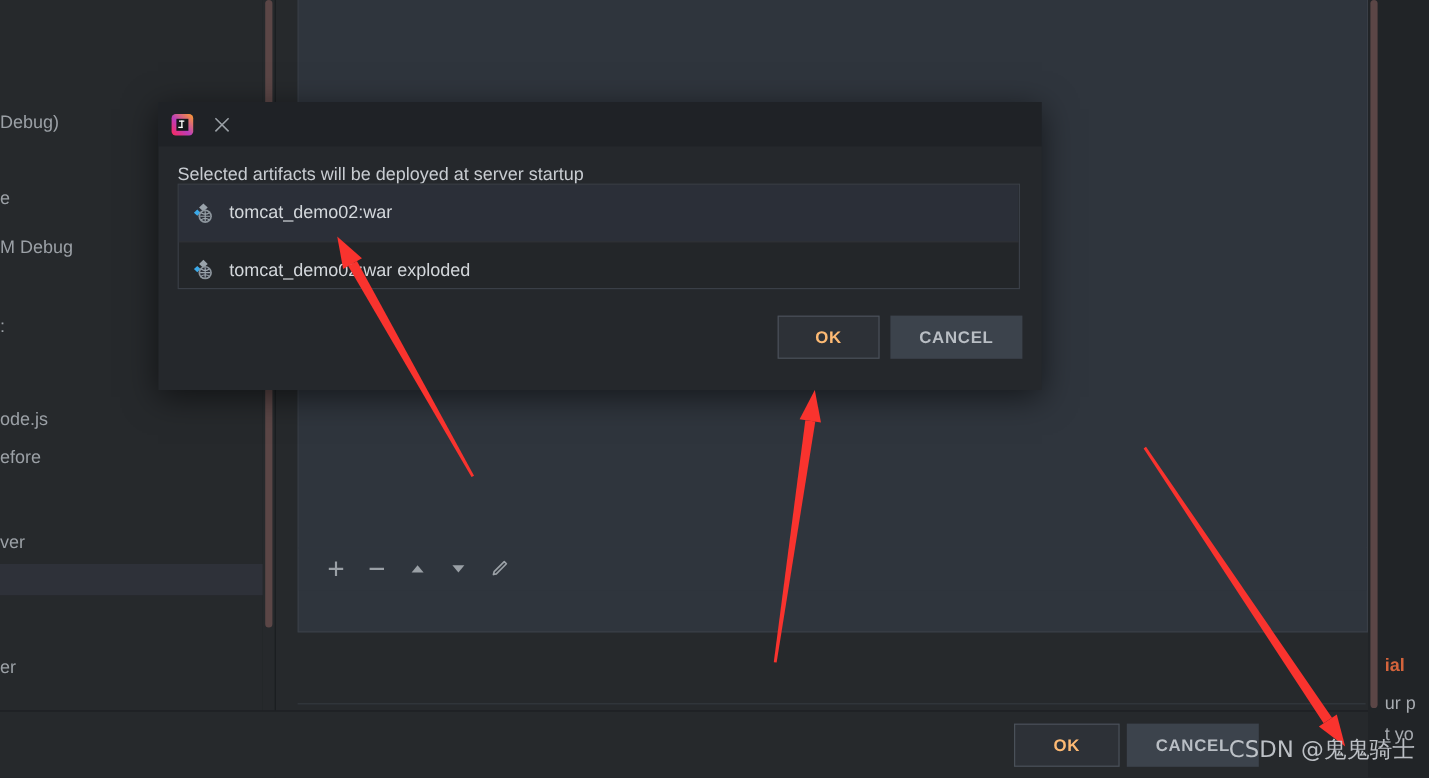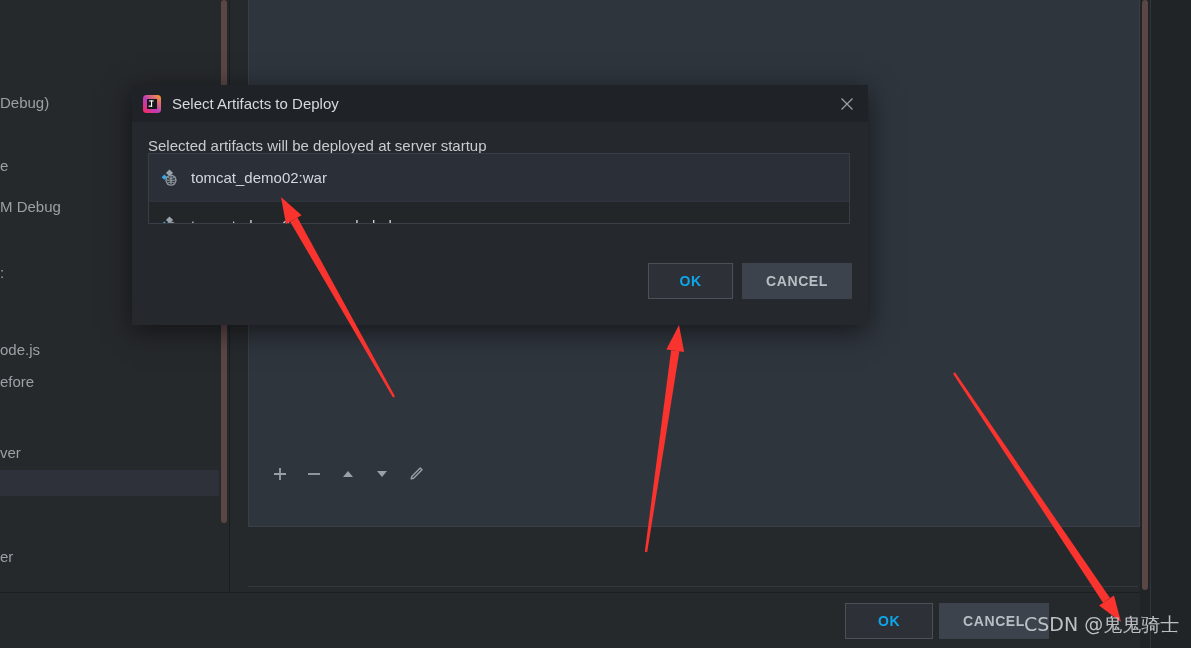--- a/index.html
+++ b/index.html
@@ -88,21 +88,21 @@
     position:absolute;left:0;top:592px;width:1150px;height:56px;
     background:#26292c;border-top:1px solid #1c1f22;
   }
   .flatbtn{
     position:absolute;height:36px;display:flex;align-items:center;justify-content:center;
     font-size:14px;letter-spacing:.6px;font-weight:bold;
     background:#3c434c;color:#b9bec4;border:none;
     box-sizing:border-box;
   }
   .flatbtn.default{
-    background:#2d3137;color:#0ea5e9;border:1px solid #4a5159;
+    background:#2d3137;color:#fdba74;border:1px solid #4a5159;
   }
 
   
   #right-sliver{
     position:absolute;left:1150px;top:0;width:41px;height:648px;background:#212427;
   }
   #right-scroll-track{
     position:absolute;left:1140px;top:0;width:10px;height:648px;background:#212427;
   }
   #right-scroll-thumb{
@@ -128,21 +128,21 @@
     flex:1;color:#d6dade;font-size:15px;white-space:nowrap;
   }
   #ad-close{
     width:26px;height:26px;display:flex;align-items:center;justify-content:center;
     color:#9aa0a6;font-size:17px;
   }
   #ad-subtitle{
     color:#c8ccd1;font-size:15px;padding:15px 0 0 16px;
   }
   #artifact-list{
-    position:absolute;left:16px;top:68px;width:702px;height:71px;
+    position:absolute;left:16px;top:68px;width:702px;height:88px;
     background:#232629;border:1px solid #3a3f47;box-sizing:border-box;
     overflow:hidden;
   }
   .artifact-row{
     height:47px;display:flex;align-items:center;padding-left:11px;box-sizing:border-box;
   }
   .artifact-row.selected{background:#2b2f38;}
   .artifact-row + .artifact-row{border-top:1px solid #303339;}
   .art-icon{width:20px;height:20px;margin-right:11px;flex:none;}
   .art-label{color:#d3d7db;font-size:15px;white-space:nowrap;}
@@ -223,20 +223,25 @@
   <div id="bl-subrule"></div>
 
   <div id="settings-buttonbar">
     <button class="flatbtn default" style="left:845px;top:10px;width:88px;">OK</button>
     <button class="flatbtn" style="left:939px;top:10px;width:110px;">CANCEL</button>
   </div>
 
   <div id="right-scroll-track"></div>
   <div id="right-scroll-thumb"></div>
   <div id="sliver-divider"></div>
+  <div id="right-sliver">
+      <div class="sliver-line" style="top: 546px; color: rgb(212, 100, 60); font-weight: bold;">ial</div>
+      <div class="sliver-line" style="top: 578px; color: rgb(167, 171, 176);">ur p</div>
+      <div class="sliver-line" style="top: 604px; color: rgb(167, 171, 176);">t yo</div>
+    </div>
 </div>
 
 <div id="artifact-dialog">
 
   <div id="ad-titlebar">
     <div id="ad-logo">
       <svg width="20" height="20" viewBox="0 0 20 20">
         <defs>
           <linearGradient id="ijg" x1="0" y1="1" x2="1" y2="0">
             <stop offset="0" stop-color="#fe2857"></stop>
@@ -244,21 +249,20 @@
             <stop offset="1" stop-color="#fe9e2b"></stop>
           </linearGradient>
         </defs>
         <rect x="1" y="1" width="18" height="18" rx="3.5" fill="url(#ijg)"></rect>
         <rect x="5" y="5" width="10" height="10" fill="#17181c"></rect>
         <rect x="7.2" y="6.4" width="4.4" height="1.1" fill="#fff"></rect>
         <rect x="9.0" y="6.4" width="1.1" height="6.3" fill="#fff"></rect>
         <rect x="6.6" y="11.6" width="3.6" height="1.1" fill="#fff"></rect>
       </svg>
     </div>
-    <div id="ad-title">Select Artifacts to Deploy</div>
     <div id="ad-close">
       <svg width="14" height="14" viewBox="0 0 14 14">
           <path d="M1.5 1.5l11 11M12.5 1.5l-11 11" stroke="#9aa0a6" stroke-width="1.3"></path>
         </svg>
     </div>
   </div>
 
   <div id="ad-subtitle">Selected artifacts will be deployed at server startup</div>
 
   <div id="artifact-list">

